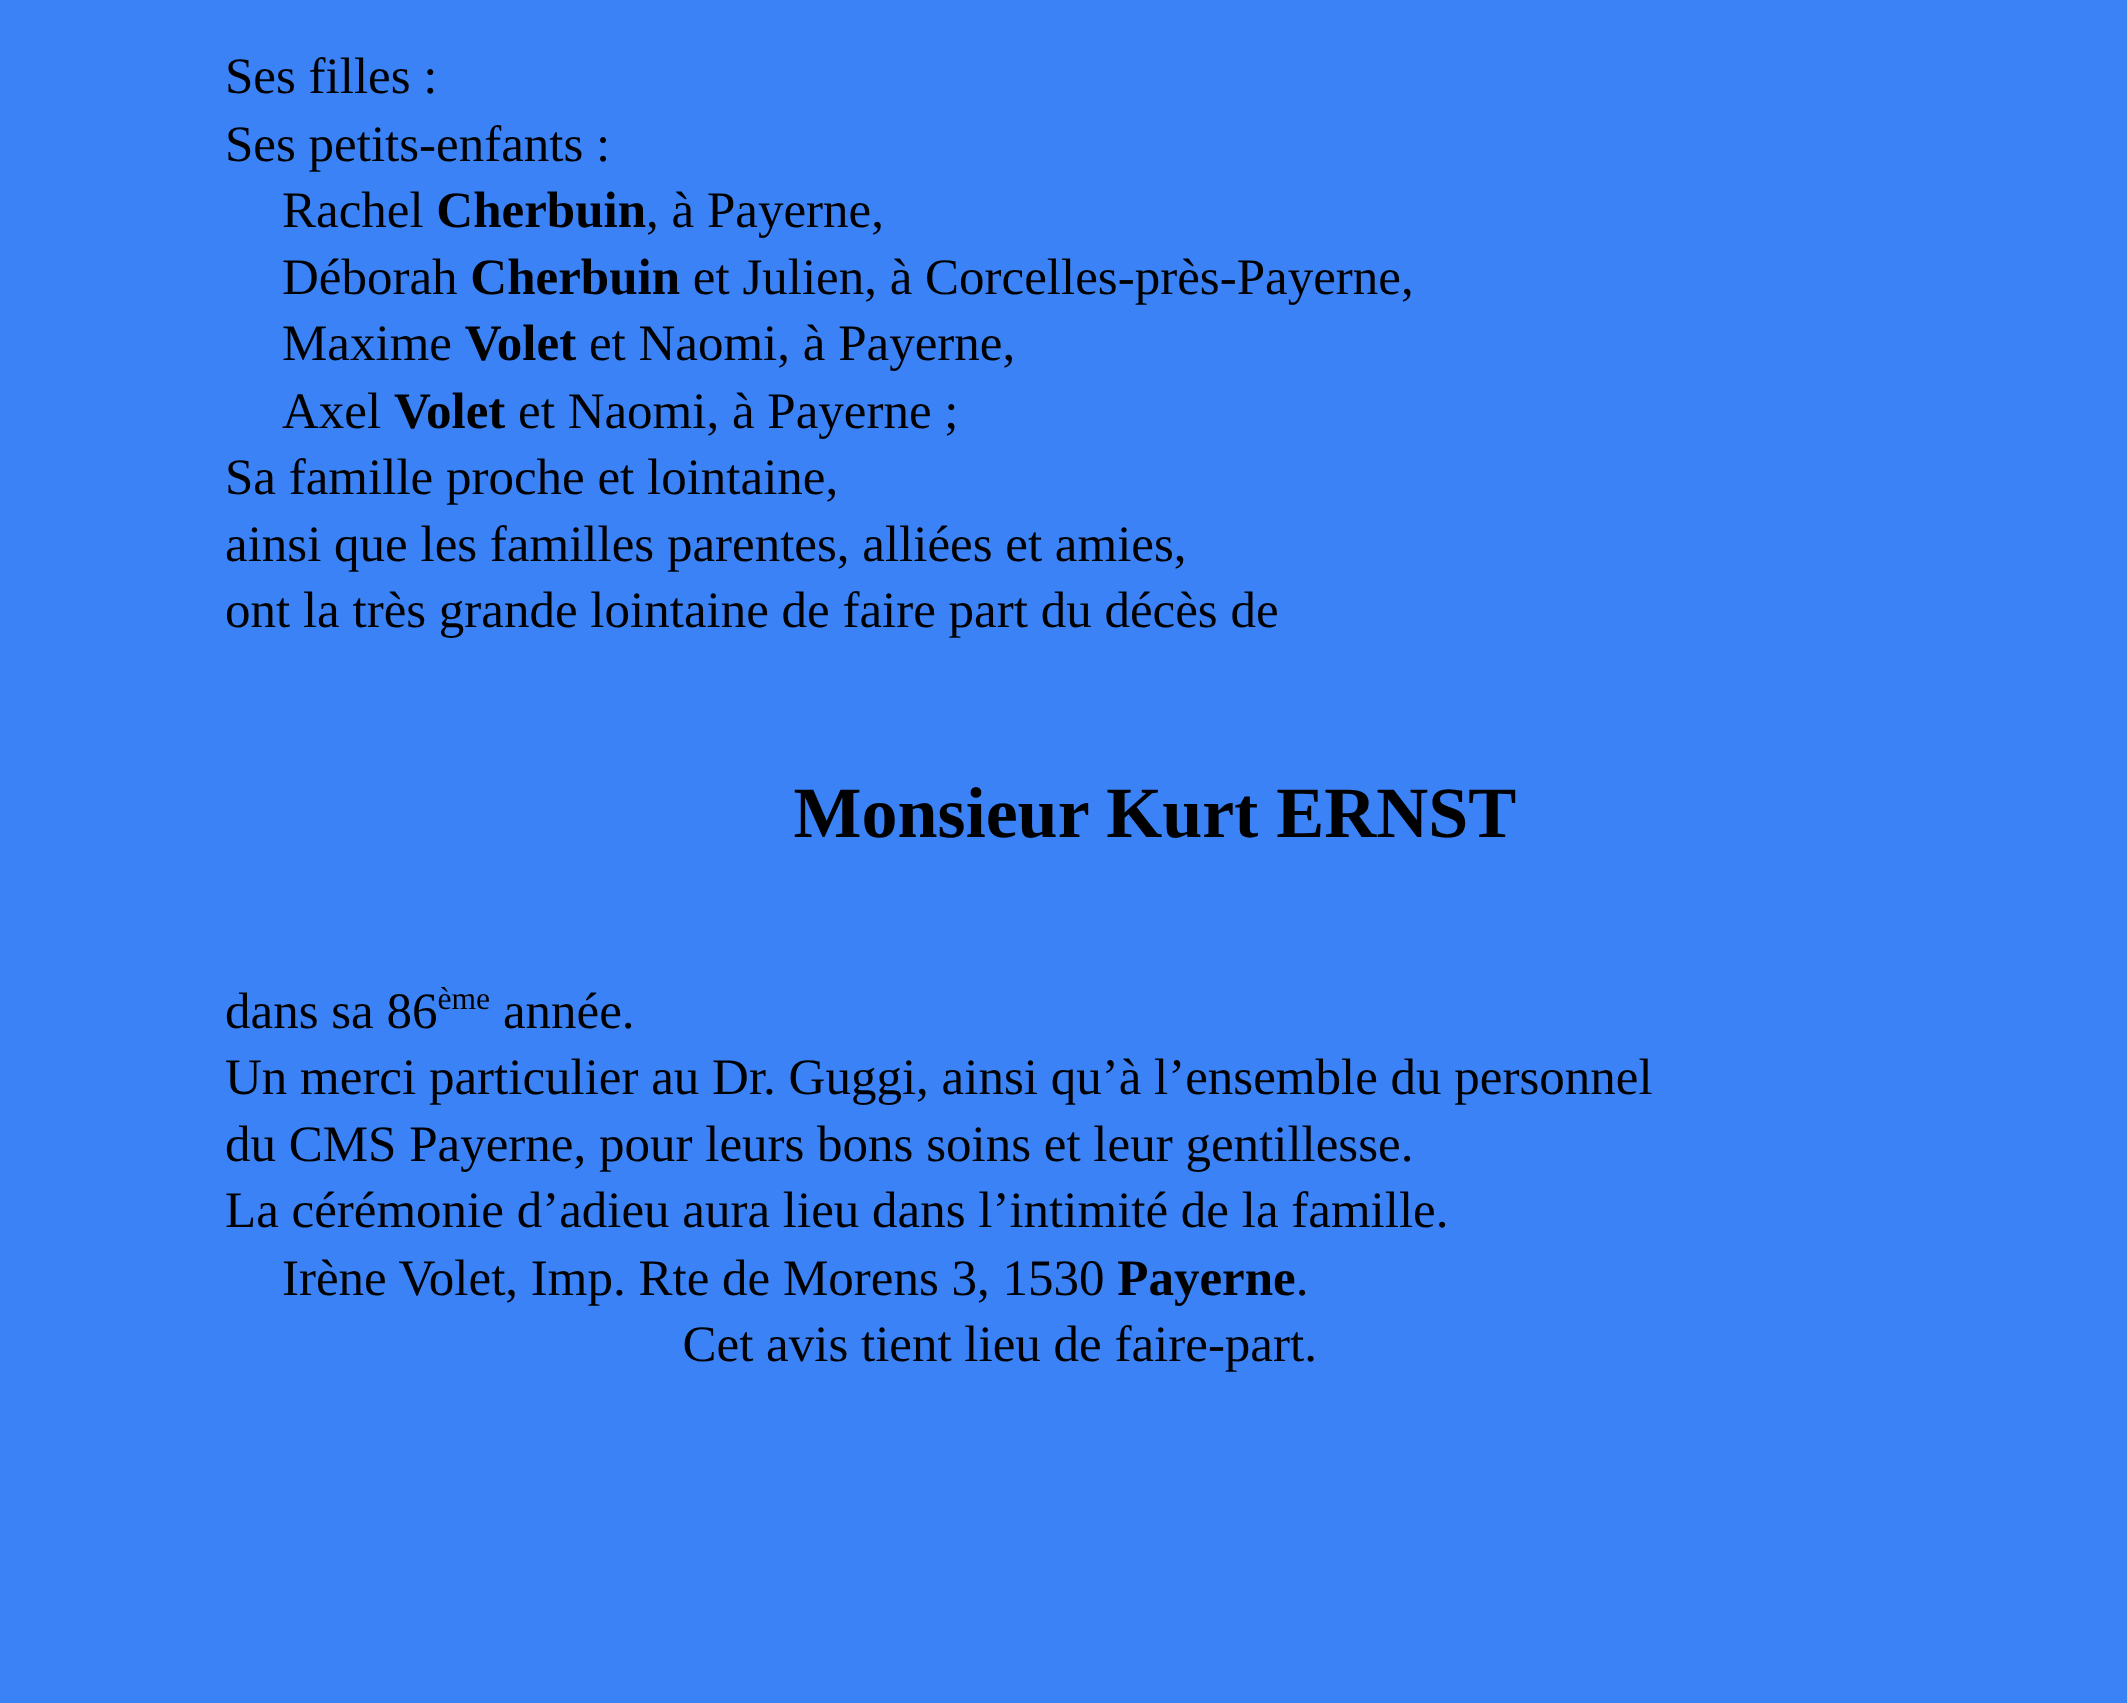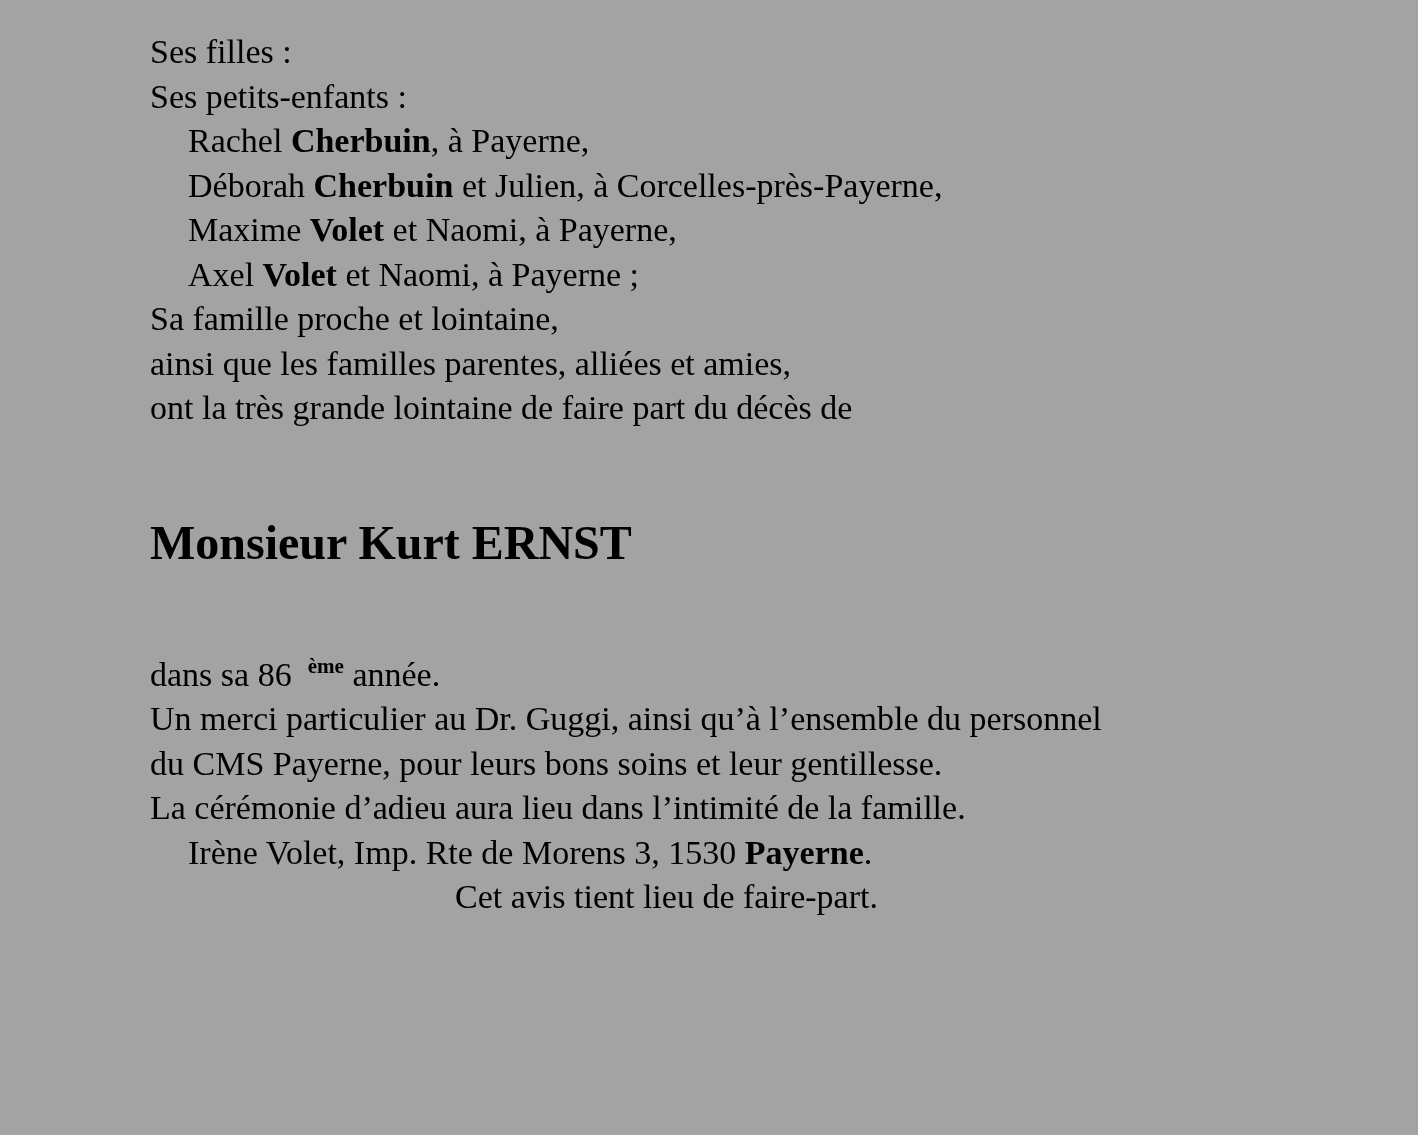--- a/index.html
+++ b/index.html
@@ -22,39 +22,38 @@
   }
   .line {
     white-space: nowrap;
   }
   .indent-0 { padding-left: 0; }
   .indent-1 { padding-left: 38px; }
   .indent-8 { padding-left: 305px; }
   .seg-normal { font-weight: normal; }
   .seg-bold { font-weight: bold; }
   .seg-sup {
-    font-weight: bold;
+    font-weight: normal;
     font-size: 0.62em;
     vertical-align: super;
     line-height: 0;
-    margin-left: 16px;
   }
   .title {
     font-size: 48px;
     font-weight: bold;
     line-height: 70px;
-    text-align: left;
+    text-align: center;
     margin: 77px 28px 75px 0;
     white-space: nowrap;
   }
 </style>
 </head>
 <body>
 
-<div class="page" style="background: #a3a3a3; color: rgb(0, 0, 0);">
+<div class="page" style="background: #3b82f6; color: rgb(0, 0, 0);">
   <div class="intro">
       <div class="line indent-0"><span class="seg-normal">Ses filles :</span></div>
       <div class="line indent-0"><span class="seg-normal">Ses petits-enfants :</span></div>
       <div class="line indent-1"><span class="seg-normal">Rachel </span><span class="seg-bold">Cherbuin</span><span class="seg-normal">, à Payerne,</span></div>
       <div class="line indent-1"><span class="seg-normal">Déborah </span><span class="seg-bold">Cherbuin</span><span class="seg-normal"> et Julien, à Corcelles-près-Payerne,</span></div>
       <div class="line indent-1"><span class="seg-normal">Maxime </span><span class="seg-bold">Volet</span><span class="seg-normal"> et Naomi, à Payerne,</span></div>
       <div class="line indent-1"><span class="seg-normal">Axel </span><span class="seg-bold">Volet</span><span class="seg-normal"> et Naomi, à Payerne ;</span></div>
       <div class="line indent-0"><span class="seg-normal">Sa famille proche et lointaine,</span></div>
       <div class="line indent-0"><span class="seg-normal">ainsi que les familles parentes, alliées et amies,</span></div>
       <div class="line indent-0"><span class="seg-normal">ont la très grande lointaine de faire part du décès de</span></div>

